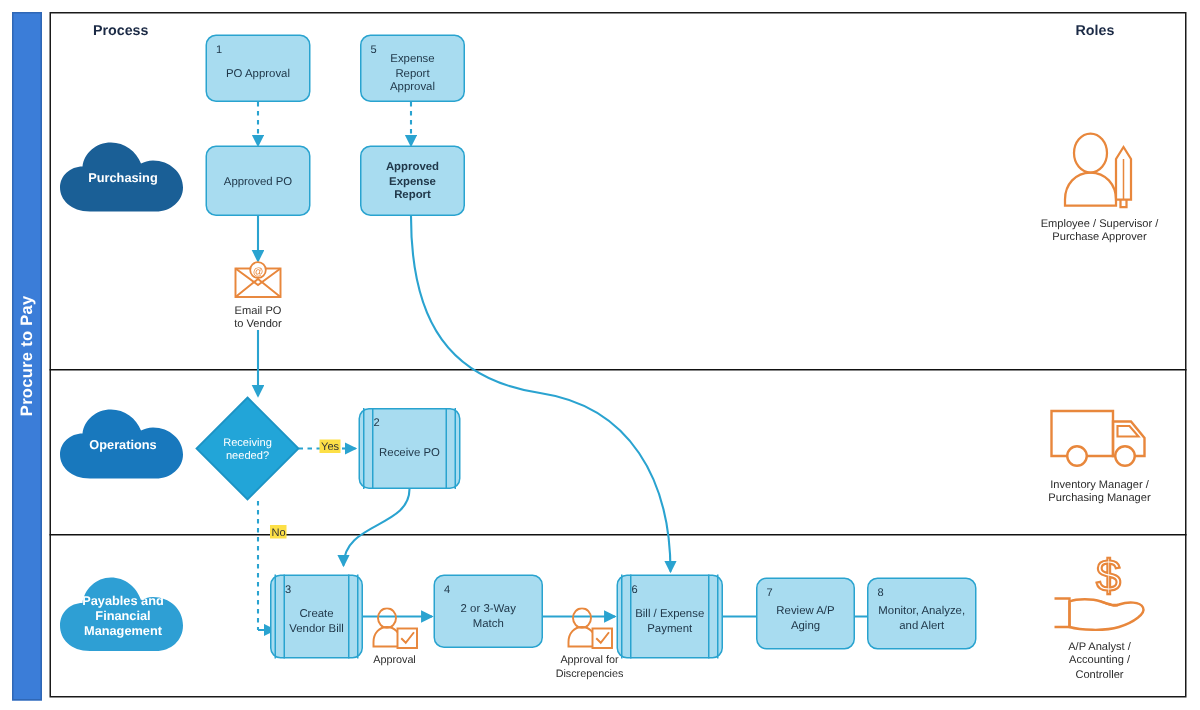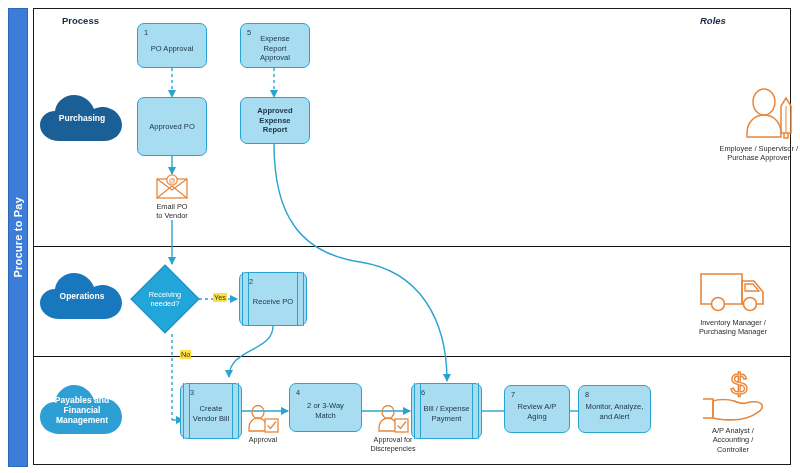--- a/index.html
+++ b/index.html
@@ -19,21 +19,21 @@
   .pool{
     position:absolute;left:33px;top:8px;width:758px;height:457px;
     border:1.5px solid #1a1a1a;box-sizing:border-box;background:#fff;
   }
   .lane-div{position:absolute;left:33px;width:758px;height:0;border-top:1.6px solid #111;}
   #div1{top:246px;}
   #div2{top:356px;}
 
   .col-head{position:absolute;font-size:9.5px;font-weight:bold;color:#1b2a45;}
   #head-process{left:62px;top:15px;}
-  #head-roles{left:700px;top:15px;font-style:italic;}
+  #head-roles{left:717px;top:15px;}
 
   
   .cloud{position:absolute;}
   .cloud .label{
     position:absolute;left:0;top:0;width:100%;height:100%;
     display:flex;align-items:center;justify-content:center;text-align:center;
     color:#ffffff;font-size:8.5px;font-weight:bold;line-height:1.2;
     padding:0 6px;box-sizing:border-box;pointer-events:none;
   }
   .cloud svg{display:block;}
@@ -159,21 +159,21 @@
     <span class="txt" style="white-space:pre-line;">PO Approval</span>
   </div>
 
   <div class="node with-num" style="left:240px;top:23px;width:70px;height:45px;">
     <span class="num">5</span>
     <span class="txt" style="white-space:pre-line;">Expense
 Report
 Approval</span>
   </div>
 
-  <div class="node" style="left:137px;top:97px;width:70px;height:59px;">
+  <div class="node" style="left:137px;top:97px;width:70px;height:47px;">
     <span class="txt" style="white-space:pre-line;">Approved PO</span>
   </div>
 
   <div class="node" style="left:240px;top:97px;width:70px;height:47px;">
     <span class="txt" style="white-space:pre-line;font-weight:bold;">Approved
 Expense
 Report</span>
   </div>
 
   <div class="icon-grp" style="left:142px;top:174px;width:60px;">
@@ -248,21 +248,21 @@
     <svg width="34" height="28" viewBox="0 0 34 28">
       <path d="M12,13 C7,13 3,17 3,23 L3,26 L21,26 L21,23 C21,17 17,13 12,13 Z" fill="none" stroke="#e8873c" stroke-width="1.3"></path>
       <ellipse cx="12" cy="7" rx="6" ry="6.5" fill="none" stroke="#e8873c" stroke-width="1.3"></ellipse>
       <rect x="19" y="14" width="13" height="13" fill="#fff" stroke="#e8873c" stroke-width="1.3"></rect>
       <path d="M21.5,20.5 L24.5,23.5 L30,16.5" fill="none" stroke="#e8873c" stroke-width="1.3"></path>
     </svg>
     <span class="cap">Approval for
 Discrepencies</span>
   </div>
 
-  <div class="icon-grp" style="left:668px;top:88px;width:130px;align-items:flex-end;">
+  <div class="icon-grp" style="left:668px;top:88px;width:130px;">
     <svg width="56" height="54" viewBox="0 0 56 54">
       <path d="M22,27 C12,27 5,35 5,45 L5,49 L39,49 L39,45 C39,35 32,27 22,27 Z" fill="none" stroke="#e8873c" stroke-width="1.5"></path>
       <ellipse cx="22" cy="14" rx="11" ry="13" fill="none" stroke="#e8873c" stroke-width="1.5"></ellipse>
       <path d="M44,10 L49,18 L49,45 L39,45 L39,18 Z" fill="none" stroke="#e8873c" stroke-width="1.5"></path>
       <path d="M42,45 L42,50 L46,50 L46,45" fill="none" stroke="#e8873c" stroke-width="1.5"></path>
       <line x1="44" y1="18" x2="44" y2="45" stroke="#e8873c" stroke-width="1"></line>
     </svg>
     <span class="cap">Employee / Supervisor /
 Purchase Approver</span>
   </div>

